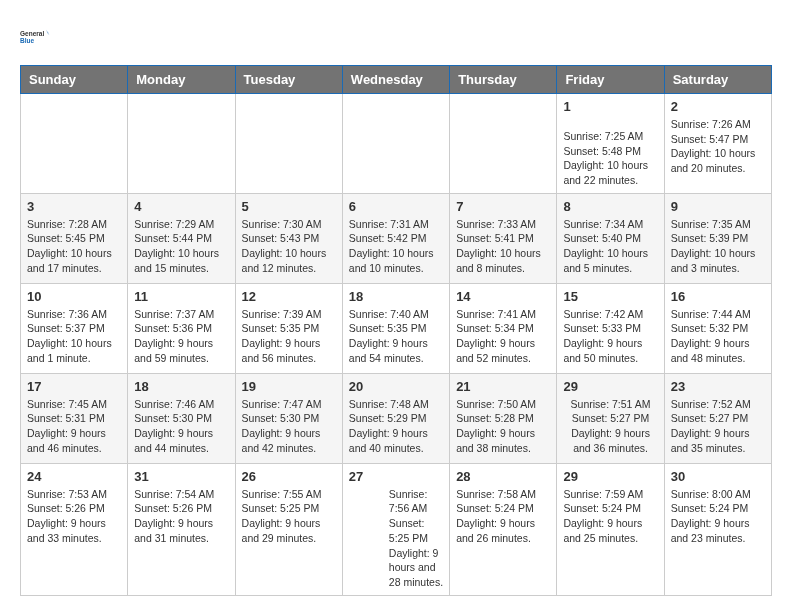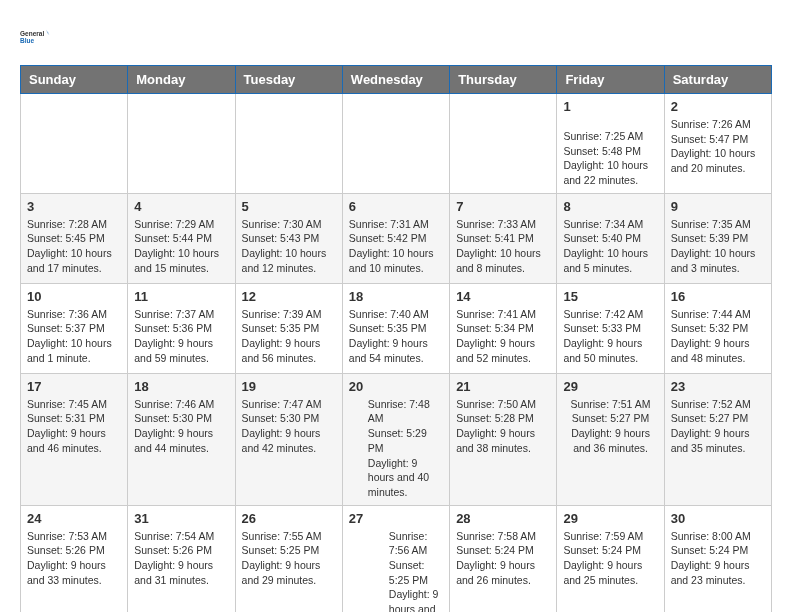--- a/index.html
+++ b/index.html
@@ -221,21 +221,21 @@
 Daylight: 9 hours and 44 minutes.</div>
         </td>
         <td>
           <span class="day-number">19</span>
           <div class="day-info" style="white-space: pre-line;">Sunrise: 7:47 AM
 Sunset: 5:30 PM
 Daylight: 9 hours and 42 minutes.</div>
         </td>
         <td>
           <span class="day-number">20</span>
-          <div class="day-info" style="white-space: pre-line; margin-left: 19px;">Sunrise: 7:48 AM
+          <div class="day-info" style="white-space: pre-line;">Sunrise: 7:48 AM
 Sunset: 5:29 PM
 Daylight: 9 hours and 40 minutes.</div>
         </td>
         <td>
           <span class="day-number">21</span>
           <div class="day-info" style="white-space: pre-line;">Sunrise: 7:50 AM
 Sunset: 5:28 PM
 Daylight: 9 hours and 38 minutes.</div>
         </td>
         <td>

